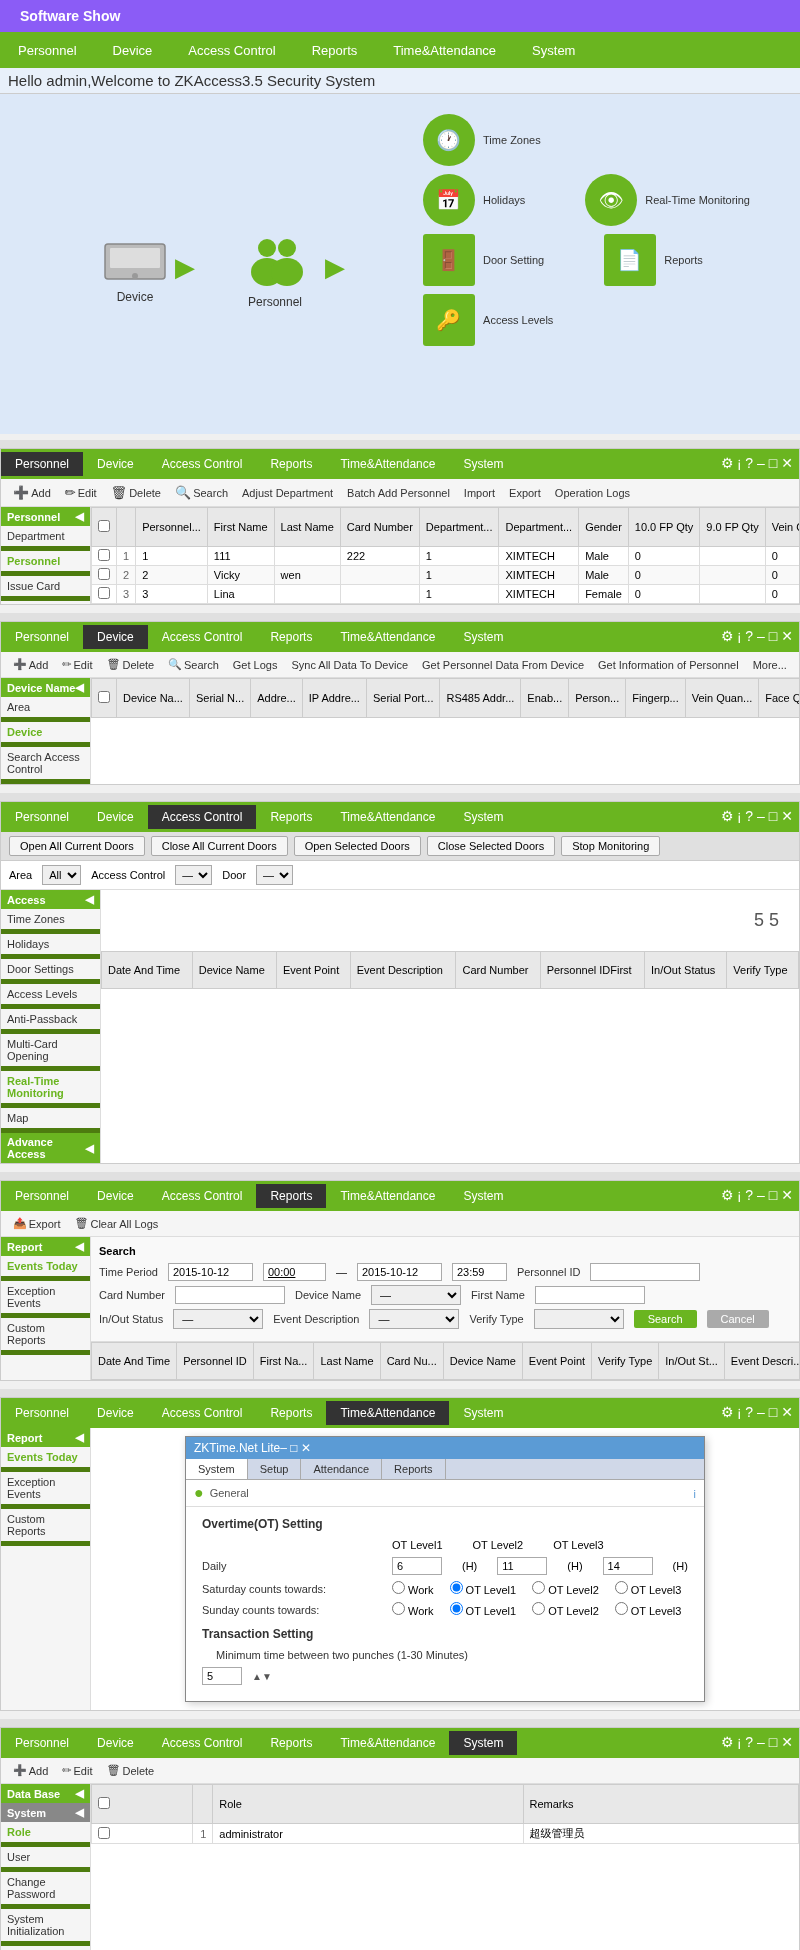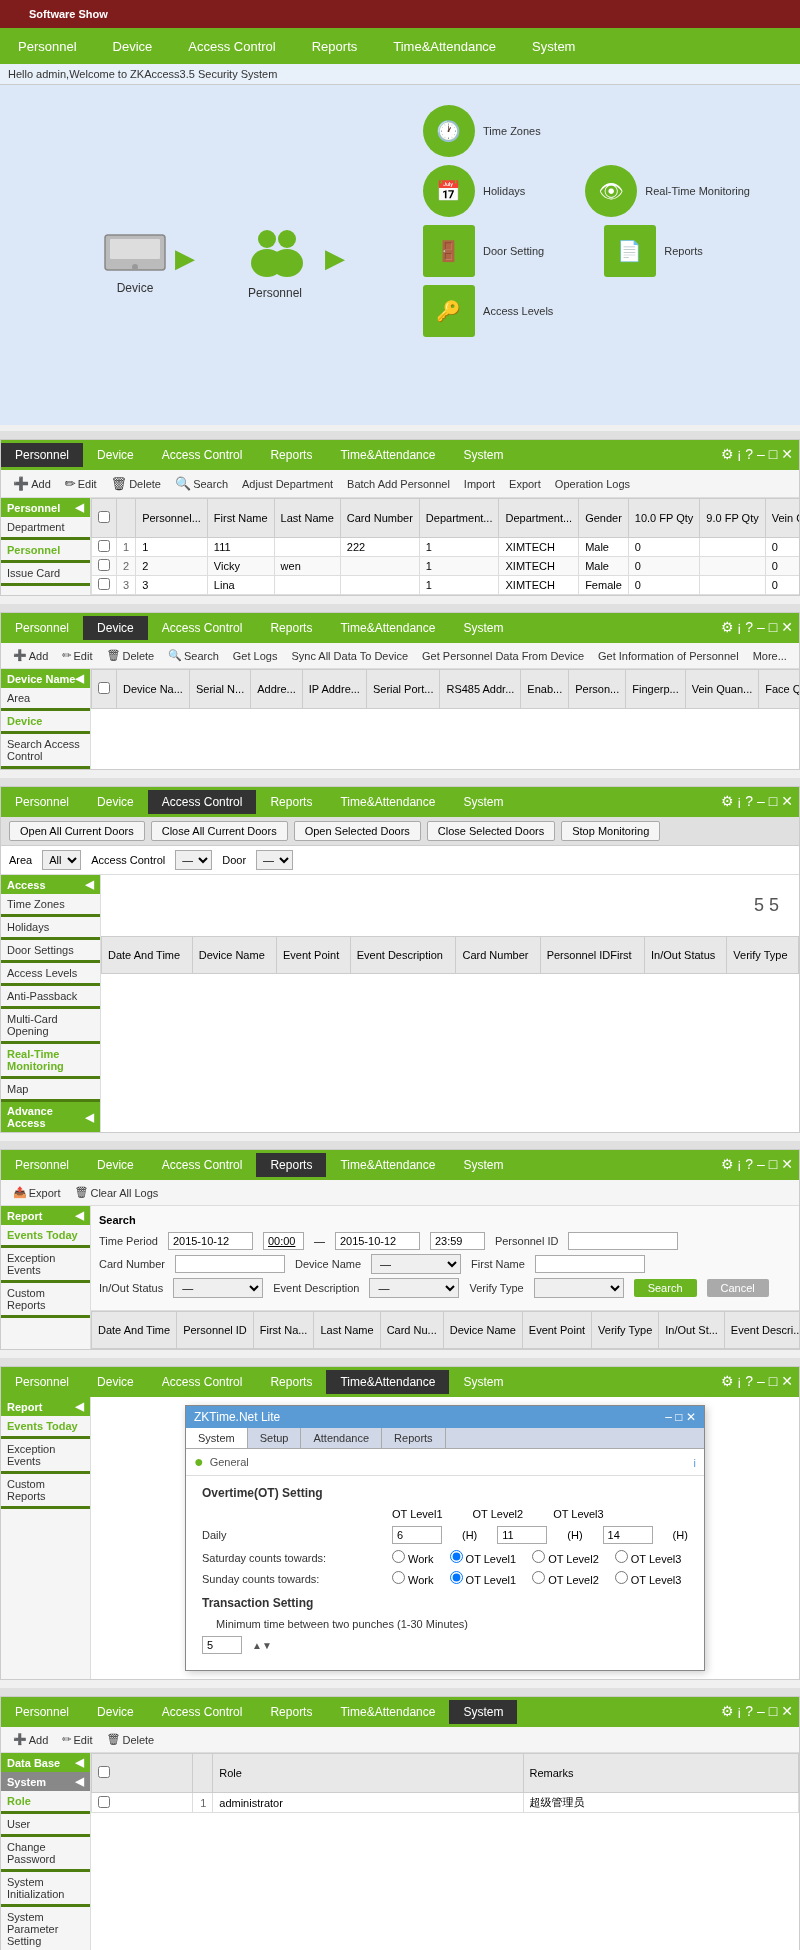--- a/index.html
+++ b/index.html
@@ -1,24 +1,24 @@
 <!DOCTYPE html>
 <html><head>
   <meta charset="utf-8">
   <style>
     * { margin: 0; padding: 0; box-sizing: border-box; }
     body { font-family: Arial, sans-serif; font-size: 11px; background: #f0f0f0; width: 800px; }
 
     
     .software-show-header {
-      background: #7f1d1d;
+      background: #8b5cf6;
       color: white;
       font-weight: bold;
-      font-size: 11px;
-      padding: 8px 29px;
+      font-size: 14px;
+      padding: 8px 20px;
       width: 100%;
     }
 
     
     .nav-bar {
       background: #6ab520;
       display: flex;
       align-items: center;
       padding: 0;
       height: 36px;
@@ -29,21 +29,21 @@
       padding: 8px 18px;
       font-size: 13px;
       display: block;
     }
 
     
     .welcome-bar {
       background: #e8f0fa;
       border-bottom: 1px solid #ccc;
       padding: 4px 8px;
-      font-size: 11px;
+      font-size: 15px;
       color: #333;
     }
 
     
     .section {
       background: white;
       margin-bottom: 6px;
     }
 
     
@@ -135,21 +135,21 @@
       font-weight: bold;
       display: flex;
       justify-content: space-between;
       align-items: center;
     }
     .sidebar-item {
       padding: 4px 6px;
       font-size: 11px;
       color: #333;
       cursor: pointer;
-      border-bottom: 3px solid #4d7c0f;
+      border-bottom: 5px solid #4d7c0f;
     }
     .sidebar-item:hover, .sidebar-item.active { color: #6ab520; font-weight: bold; }
     .sidebar-item.active { color: #6ab520; }
 
     
     .main-content {
       flex: 1;
       overflow: hidden;
     }
 
@@ -275,21 +275,20 @@
       width: 520px;
       margin: 0 auto;
       box-shadow: 2px 2px 8px rgba(0,0,0,0.2);
     }
     .ta-popup-title {
       background: #5b9bd5;
       color: white;
       padding: 4px 8px;
       font-size: 12px;
       display: flex;
-      justify-content: space-between;
     }
     .ta-popup-nav {
       background: #d0d8e8;
       display: flex;
       gap: 0;
       border-bottom: 1px solid #aaa;
     }
     .ta-popup-nav a {
       padding: 4px 12px;
       font-size: 11px;
@@ -800,21 +799,21 @@
       <div class="sidebar-item active">Events Today</div>
       <div class="sidebar-item">Exception Events</div>
       <div class="sidebar-item">Custom Reports</div>
     </div>
     <div class="main-content">
       <div class="search-form">
         <div style="font-weight:bold; margin-bottom:6px;">Search</div>
         <div class="search-row">
           <span class="search-label">Time Period</span>
           <input class="search-input" type="text" value="2015-10-12" style="width: 85px;">
-          <input class="search-input" type="text" value="00:00" style="width: 41px; text-decoration: underline;">
+          <input class="search-input" type="text" value="00:00" style="width: 63px; text-decoration: underline;">
           <span>—</span>
           <input class="search-input" type="text" value="2015-10-12" style="width: 85px;">
           <input class="search-input" type="text" value="23:59" style="width: 55px;">
           <span class="search-label">Personnel ID</span>
           <input class="search-input" type="text" style="">
         </div>
         <div class="search-row">
           <span class="search-label">Card Number</span>
           <input class="search-input" type="text" style="">
           <span class="search-label">Device Name</span>

